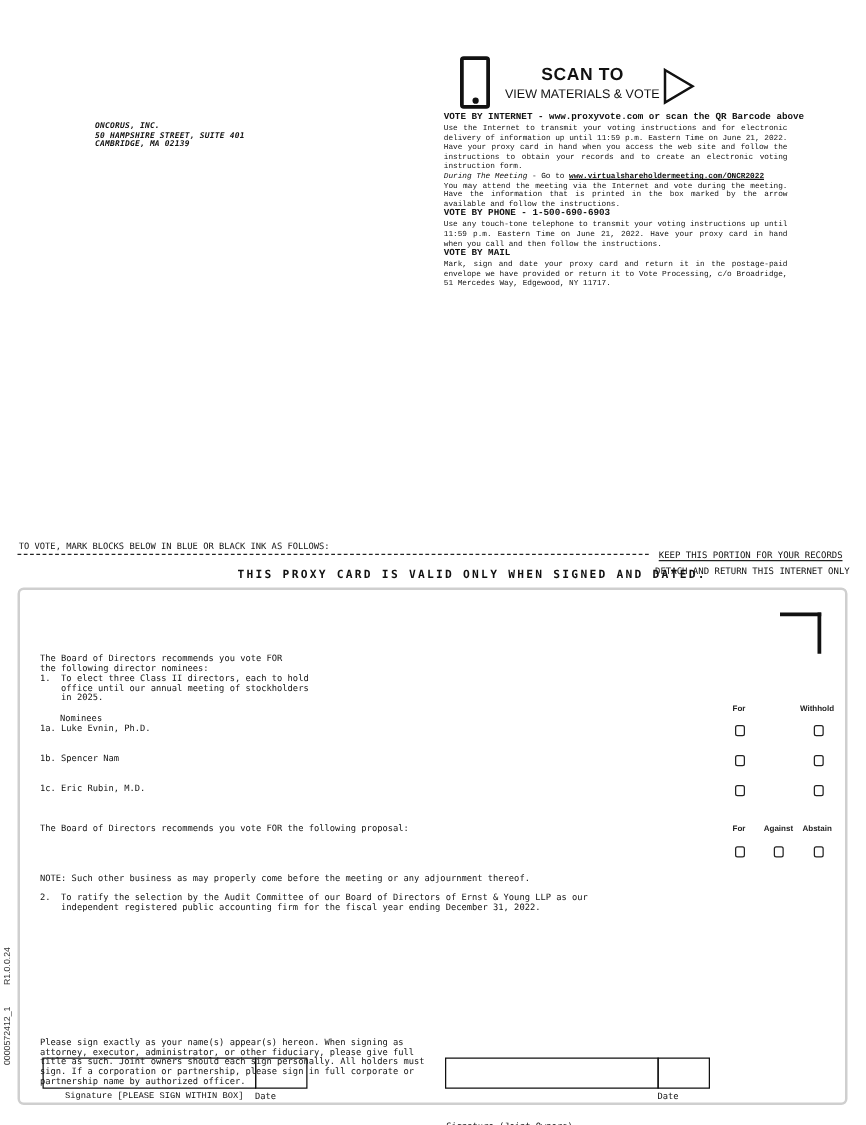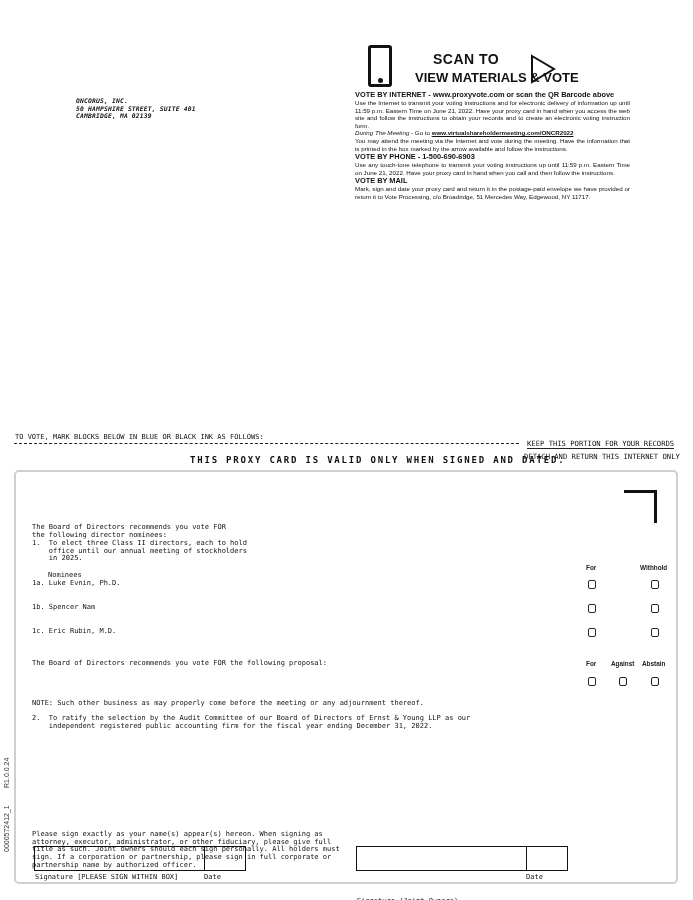--- a/index.html
+++ b/index.html
@@ -7,24 +7,24 @@
   .abs { position:absolute; }
   .mono { font-family:"DejaVu Sans Mono", "Liberation Mono", monospace; }
   .addr { left:76px; top:97px; font-size:6.3px; line-height:7.6px; font-weight:bold; font-style:italic; letter-spacing:0.2px; }
   .addr div { white-space:nowrap; }
 
   .phone { left:368px; top:45px; width:24px; height:42px; border:3px solid #111; border-radius:3px; box-sizing:border-box; }
   .phone .screen { position:absolute; left:1px; top:4px; right:1px; bottom:8px; background:#fff; }
   .phone .btn { position:absolute; left:50%; bottom:1px; width:5px; height:5px; margin-left:-2.5px; background:#111; border-radius:50%; border:0; }
   .phone .spk { position:absolute; left:50%; top:1px; width:6px; height:1px; margin-left:-3px; background:#fff; }
   .scan-title { left:433px; top:51px; font-size:14px; font-weight:bold; letter-spacing:0.5px; white-space:nowrap; }
-  .scan-sub { left:415px; top:70px; font-size:13px; font-weight:bold; white-space:nowrap; }
+  .scan-sub { left:404px; top:70px; font-size:10px; font-weight:normal; white-space:nowrap; }
   .arrow { left:530px; top:54px; }
 
-  .vote-block { left:355px; width:275px; font-size:6.2px; line-height:7.6px; text-align:justify; }
+  .vote-block { left:355px; width:275px; font-size:6.2px; line-height:7.6px; text-align:justify;font-family:Liberation Mono, monospace; }
   .vote-h { font-size:8px; font-weight:bold; line-height:9px; white-space:nowrap; }
   .vote-h.small { font-size:7.4px; }
   .vote-p { margin:0; }
   .em { font-style:italic; }
   .ul { text-decoration:underline; font-weight:bold; }
 
   .instr { left:15px; top:433px; font-size:7px; white-space:nowrap; }
   .dash { left:14px; top:443px; width:505px; height:0; border-top:1.5px dashed #222; }
   .keep { left:527px; top:439px; font-size:7.2px; white-space:nowrap; border-bottom:1px solid #222; }
   .detach { left:524px; top:452px; font-size:7.2px; white-space:nowrap; }
@@ -118,21 +118,21 @@
 <div class="abs txt mono" style="left:32px; top:700px;">NOTE: Such other business as may properly come before the meeting or any adjournment thereof.</div>
 
 <div class="abs txt mono" style="left:32px; top:797px;margin-top:34px;">Please sign exactly as your name(s) appear(s) hereon. When signing as
 attorney, executor, administrator, or other fiduciary, please give full
 title as such. Joint owners should each sign personally. All holders must
 sign. If a corporation or partnership, please sign in full corporate or
 partnership name by authorized officer.</div>
 
 <div class="abs sigbox" style="left:34px; top:846px; width:171px; height:25px;"></div>
 <div class="abs sigbox" style="left:204px; top:846px; width:42px; height:25px;"></div>
-<div class="abs siglabel mono" style="left:35px; top:873px;">Signature [PLEASE SIGN WITHIN BOX]</div>
+<div class="abs siglabel mono" style="left:52px; top:873px;font-family:Liberation Mono, monospace;">Signature [PLEASE SIGN WITHIN BOX]</div>
 <div class="abs siglabel mono" style="left:204px; top:873px;">Date</div>
 
 <div class="abs sigbox" style="left:356px; top:846px; width:171px; height:25px;"></div>
 <div class="abs sigbox" style="left:526px; top:846px; width:42px; height:25px;"></div>
 <div class="abs siglabel mono" style="left:357px; top:873px;margin-top:24px;">Signature (Joint Owners)</div>
 <div class="abs siglabel mono" style="left:526px; top:873px;">Date</div>
 
 <div class="abs vert" style="left:3px; top:852px;">0000572412_1</div>
 <div class="abs vert" style="left:3px; top:788px;">R1.0.0.24</div>
 

